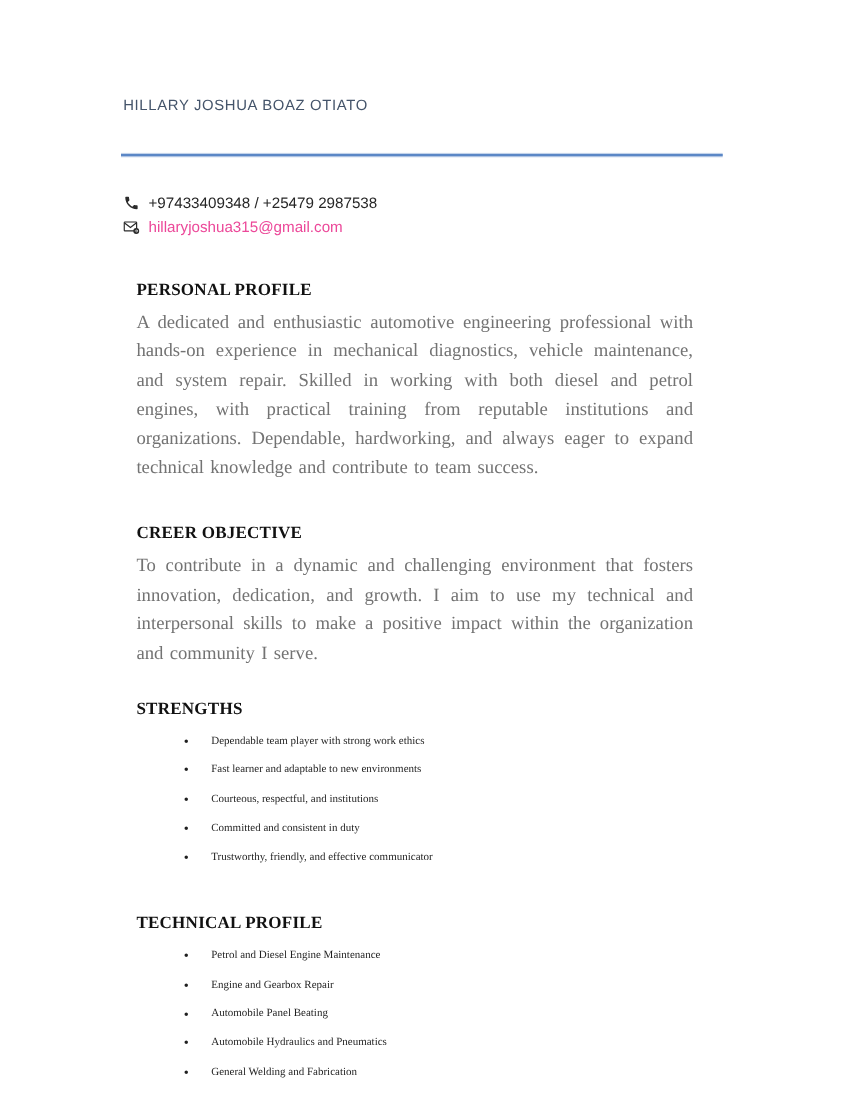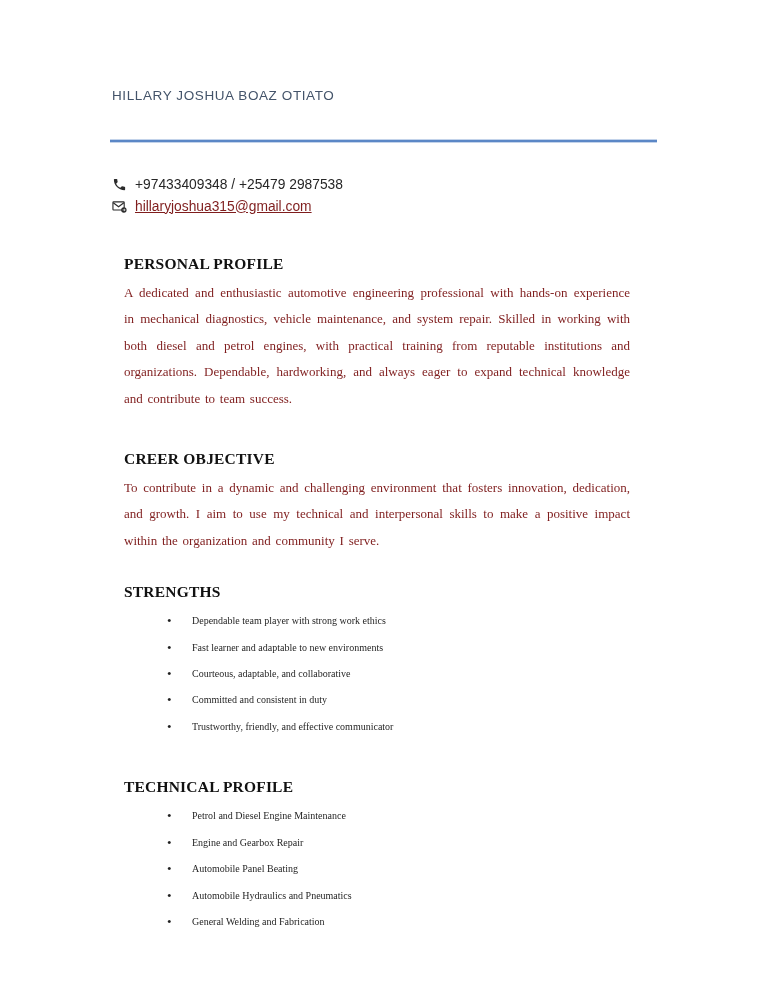--- a/index.html
+++ b/index.html
@@ -49,42 +49,41 @@
   .cicon {
     width: 15px;
     height: 15px;
     display: inline-flex;
     align-items: center;
     justify-content: center;
     flex: 0 0 15px;
   }
   .cicon svg { width: 15px; height: 15px; display: block; }
   .email-link {
-    color: #7f1d1d;
-    text-decoration: underline;
+    color: #ec4899;
     cursor: pointer;
   }
   
   .section { margin-top: 38px; margin-left: 12px; }
   .section.tight { margin-top: 29px; }
   .section-heading {
     font-family: "Liberation Serif", serif;
     font-weight: bold;
     font-size: 15.5px;
     color: #111111;
     letter-spacing: 0.2px;
     line-height: 18px;
     margin: 0 0 7px 0;
   }
   .section-body {
     margin: 0;
-    font-size: 13px;
+    font-size: 17px;
     line-height: 26.4px;
     text-align: justify;
-    color: #7f1d1d;
+    color: #737373;
     word-spacing: 1.5px;
   }
   ul.bullet-list {
     list-style: none;
     margin: 2px 0 0 0;
     padding: 0 0 0 68px;
   }
   ul.bullet-list li {
     position: relative;
     font-size: 10px;
@@ -139,21 +138,21 @@
   <div class="section">
     <h2 class="section-heading">CREER OBJECTIVE</h2>
     <p class="section-body">To contribute in a dynamic and challenging environment that fosters innovation, dedication, and growth. I aim to use my technical and interpersonal skills to make a positive impact within the organization and community I serve.</p>
   </div>
 
   <div class="section tight">
     <h2 class="section-heading">STRENGTHS</h2>
     <ul class="bullet-list">
       <li>Dependable team player with strong work ethics</li>
       <li>Fast learner and adaptable to new environments</li>
-      <li>Courteous, adaptable, and collaborative</li>
+      <li>Courteous, respectful, and institutions</li>
       <li>Committed and consistent in duty</li>
       <li>Trustworthy, friendly, and effective communicator</li>
     </ul>
   </div>
 
   <div class="section">
     <h2 class="section-heading">TECHNICAL PROFILE</h2>
     <ul class="bullet-list">
       <li>Petrol and Diesel Engine Maintenance</li>
       <li>Engine and Gearbox Repair</li>

